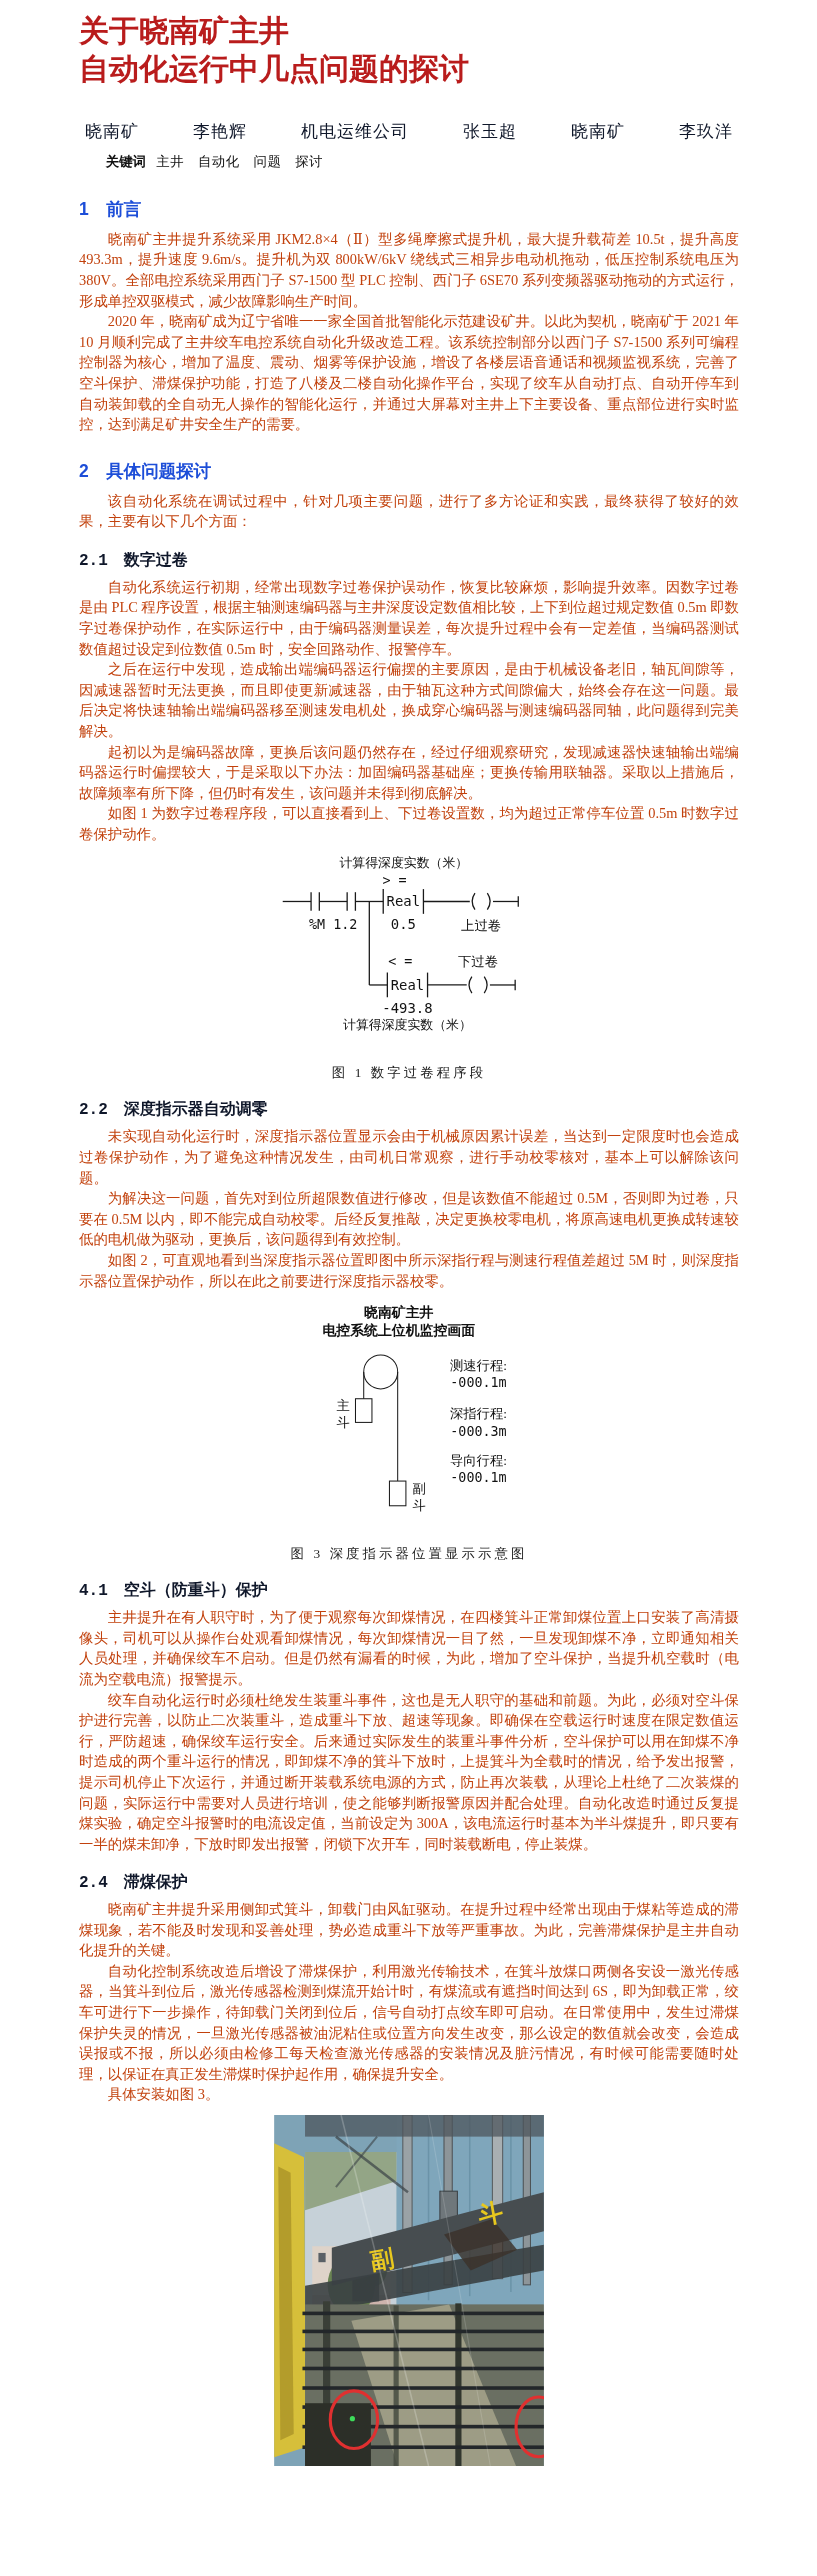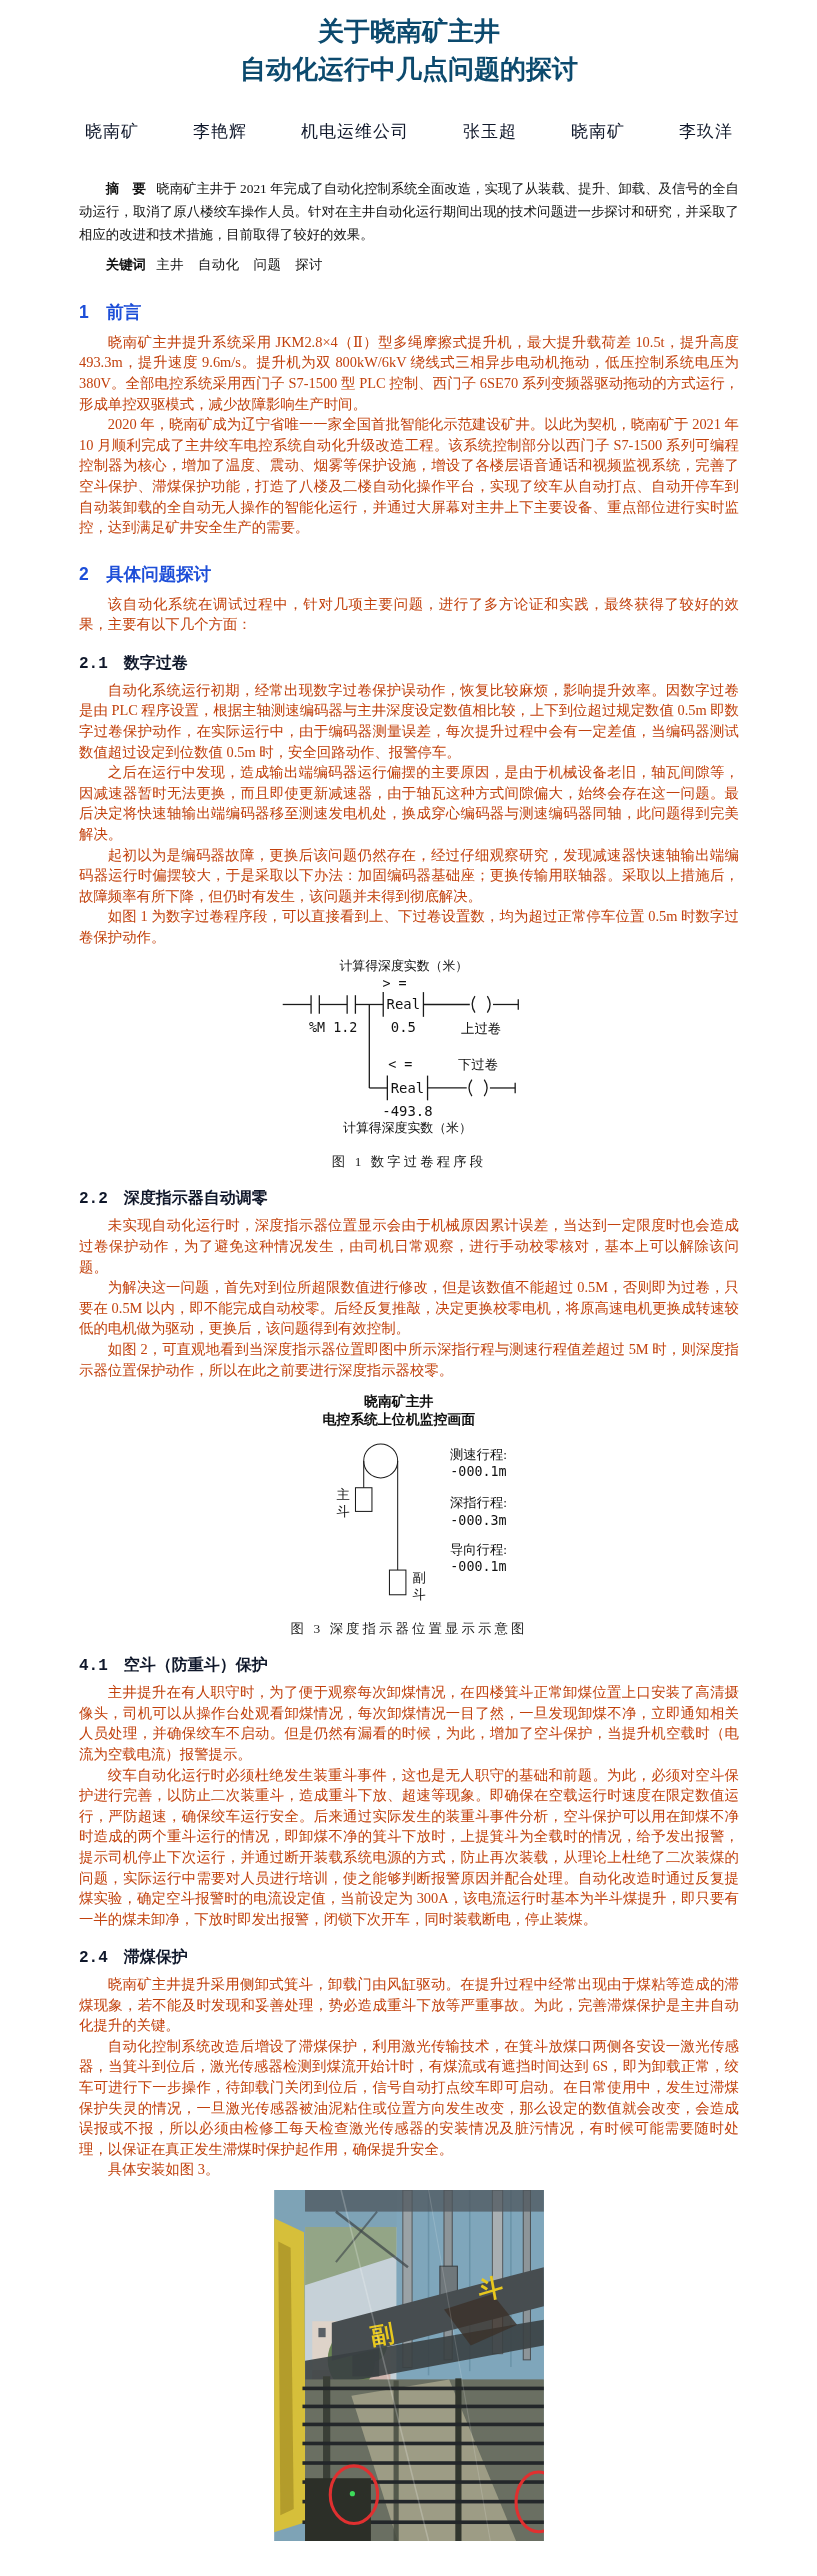--- a/index.html
+++ b/index.html
@@ -3,22 +3,22 @@
 <meta charset="utf-8">
 <style>
   html,body{margin:0;padding:0;background:#ffffff;}
   .page{
     width:818px;min-height:3022px;box-sizing:border-box;
     margin:0 auto;background:#ffffff;color:#111;
     padding:9.3px 79px 20.6px 79px;
     font-family:"Liberation Serif","DejaVu Serif",serif;
   }
   .doc-title{
-    text-align:center;font-family:"Liberation Sans","DejaVu Sans",sans-serif;
-    font-weight:bold;font-size:26px;line-height:38px;color:#0c4a6e;margin:3.1px 0 0 0;
+    font-family:"Liberation Sans","DejaVu Sans",sans-serif;
+    font-weight:bold;font-size:30px;line-height:38px;color:#b91c1c;margin:3.1px 0 0 0;
   }
   .authors{
     text-align:center;font-size:17px;margin:32px 0 0 0;color:#0f172a;letter-spacing:1px;
   }
   .abstract{
     margin:34px 0 0 0;font-size:13.4px;line-height:23px;text-align:justify;text-indent:2em;
   }
   .abstract .lbl,.keywords .lbl{
     font-family:"Liberation Sans","DejaVu Sans",sans-serif;font-weight:bold;margin-right:10.3px;
   }
@@ -30,21 +30,21 @@
   }
   h3.sub{
     font-family:Liberation Mono, monospace;font-weight:bold;
     font-size:16px;margin:17.5px 0 6.2px 0;color:#0f172a;
   }
   p.body{
     font-size:14.4px;line-height:20.6px;margin:0;text-align:justify;text-indent:2em;color:#c2410c;
   }
   figure{margin:10.3px 0 4.1px 0;text-align:center;}
   figcaption{
-    font-size:13.4px;color:#222;margin-top:15px;letter-spacing:3.1px;
+    font-size:13.4px;color:#222;margin-top:29px;letter-spacing:3.1px;
     font-family:"Liberation Serif","DejaVu Serif",serif;
   }
   .ladder-svg text{font-family:"DejaVu Sans Mono","Liberation Mono",monospace;fill:#111;}
   .fig2-svg text{fill:#111;}
   .fig2-title{font-family:"Liberation Sans","DejaVu Sans",sans-serif;font-weight:bold;font-size:27px;}
   .fig2-label{font-size:26px;}
   .fig2-value{font-family:"DejaVu Sans Mono","Liberation Mono",monospace;font-size:26px;}
   .photo-wrap{display:inline-block;line-height:0;}
 </style>
 </head>
@@ -52,21 +52,20 @@
 
 <div class="page">
 
   <h1 class="doc-title">
     <div>关于晓南矿主井</div>
     <div>自动化运行中几点问题的探讨</div>
   </h1>
 
   <div class="authors">晓南矿　　　李艳辉　　　机电运维公司　　　张玉超　　　晓南矿　　　李玖洋</div>
 
-  <p class="abstract"><span class="lbl">摘　要</span><span>晓南矿主井于 2021 年完成了自动化控制系统全面改造，实现了从装载、提升、卸载、及信号的全自动运行，取消了原八楼绞车操作人员。针对在主井自动化运行期间出现的技术问题进一步探讨和研究，并采取了相应的改进和技术措施，目前取得了较好的效果。</span></p>
 
   <p class="keywords"><span class="lbl">关键词</span><span class="kw-items">主井　自动化　问题　探讨</span></p>
 
   <h2 class="sec">1　前言</h2>
   <p class="body">晓南矿主井提升系统采用 JKM2.8×4（Ⅱ）型多绳摩擦式提升机，最大提升载荷差 10.5t，提升高度 493.3m，提升速度 9.6m/s。提升机为双 800kW/6kV 绕线式三相异步电动机拖动，低压控制系统电压为 380V。全部电控系统采用西门子 S7-1500 型 PLC 控制、西门子 6SE70 系列变频器驱动拖动的方式运行，形成单控双驱模式，减少故障影响生产时间。</p>
   <p class="body">2020 年，晓南矿成为辽宁省唯一一家全国首批智能化示范建设矿井。以此为契机，晓南矿于 2021 年 10 月顺利完成了主井绞车电控系统自动化升级改造工程。该系统控制部分以西门子 S7-1500 系列可编程控制器为核心，增加了温度、震动、烟雾等保护设施，增设了各楼层语音通话和视频监视系统，完善了空斗保护、滞煤保护功能，打造了八楼及二楼自动化操作平台，实现了绞车从自动打点、自动开停车到自动装卸载的全自动无人操作的智能化运行，并通过大屏幕对主井上下主要设备、重点部位进行实时监控，达到满足矿井安全生产的需要。</p>
 
   <h2 class="sec">2　具体问题探讨</h2>
   <p class="body">该自动化系统在调试过程中，针对几项主要问题，进行了多方论证和实践，最终获得了较好的效果，主要有以下几个方面：</p>
 

